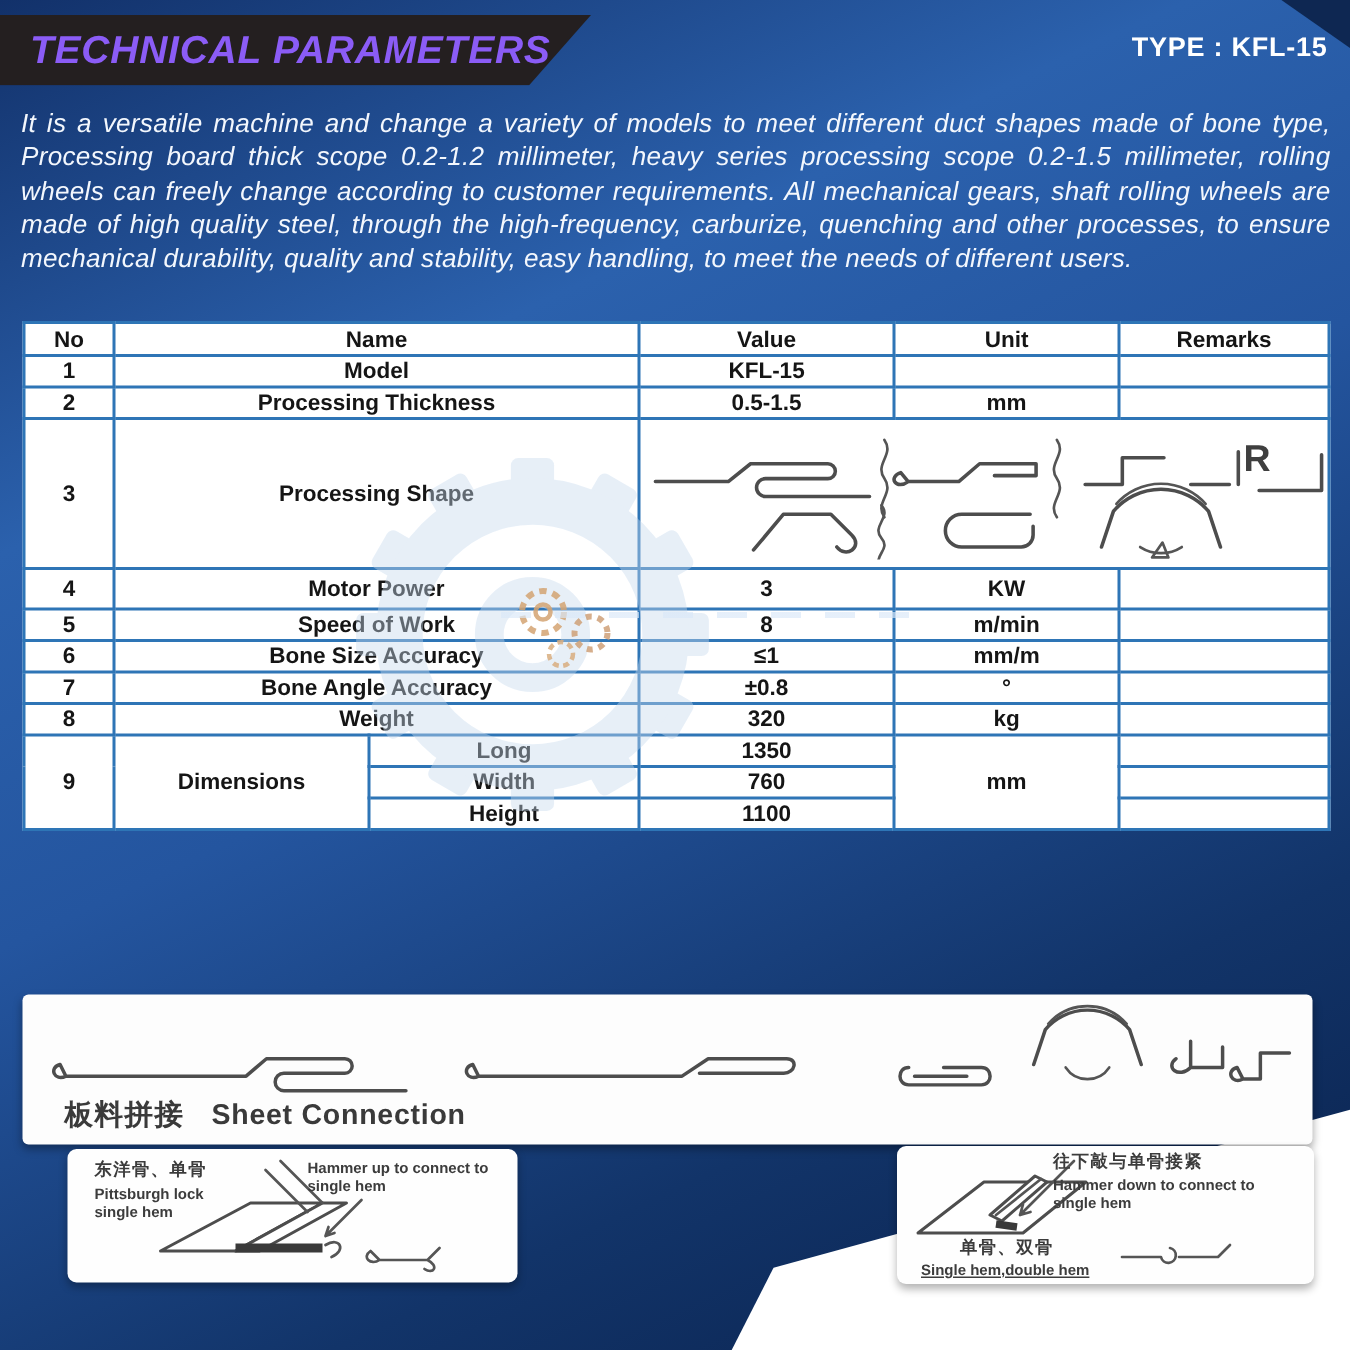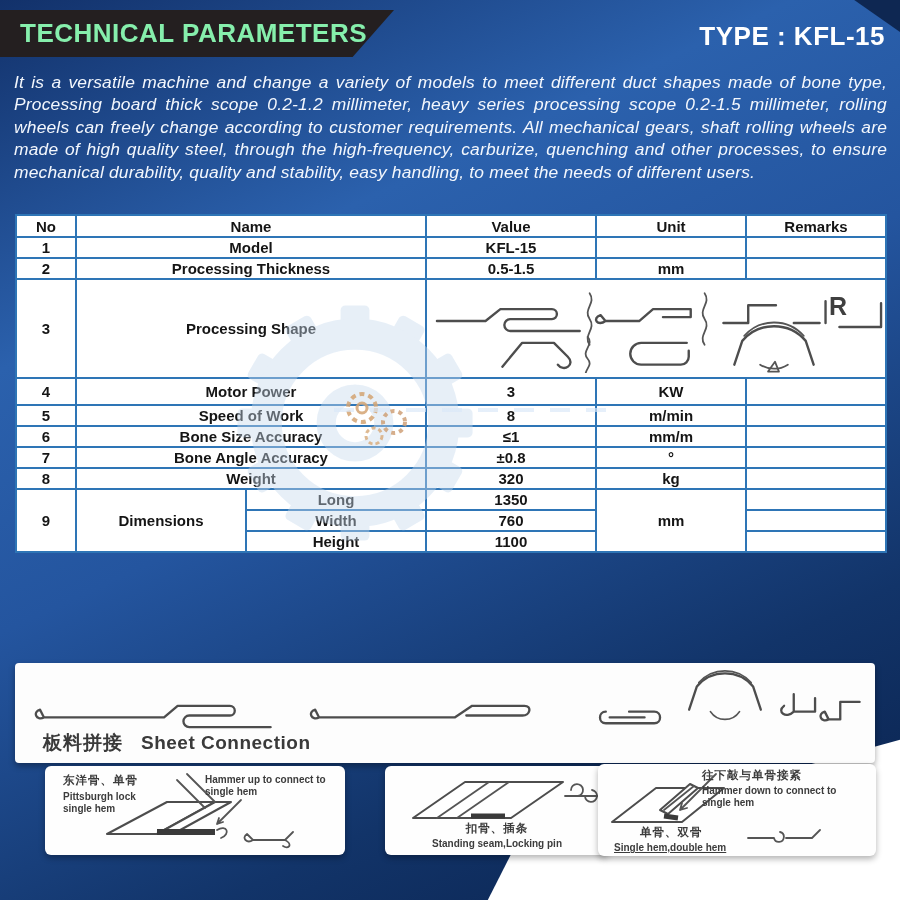--- a/index.html
+++ b/index.html
@@ -9,26 +9,26 @@
     background:linear-gradient(155deg,#12316a 0%,#2b61ad 28%,#24559f 48%,#123469 76%,#09204a 100%);
   }
   
   .corner-tri { position:absolute; top:0; right:0; width:52px; height:32px;
     background:#0b2148; clip-path:polygon(12% 0,100% 0,100% 100%); opacity:.9; }
   
   .banner {
     position:absolute; left:0; width:394px; height:47px; background:#241f20;
     clip-path:polygon(0 0,100% 0,89.5% 100%,0 100%);
     display:flex; align-items:center; padding-left:20px; box-sizing:border-box;
-    color:#86efac; font-size:26px; font-weight:800; letter-spacing:.5px; white-space:nowrap;
+    color:#8b5cf6; font-size:26px; font-weight:800; letter-spacing:.5px; white-space:nowrap;font-style:italic;
   }
   .banner-top { top:10px; }
   .banner-mid { top:601px; }
   .type-label { position:absolute; top:21px; right:15px; color:#ffffff;
-    font-size:26px; font-weight:800; letter-spacing:.5px; }
+    font-size:18px; font-weight:800; letter-spacing:.5px; }
   
   .desc {
     position:absolute; top:71px; left:14px; width:873px;
     color:#f3f7fd; font-size:17.4px; line-height:22.4px; font-style:italic;
     text-align:justify; letter-spacing:.2px;
   }
   
   .tbl-wrap { position:absolute; top:214px; left:15px; z-index:2; }
   table.params { border-collapse:collapse; table-layout:fixed; width:870px; background:#ffffff; }
   table.params th, table.params td {
@@ -262,30 +262,20 @@
       <path d="M112 66 H170" stroke="#3a3a3a" stroke-width="6" fill="none"></path>
       <path class="ln-thin" d="M172 64 C182 58 186 68 176 72"></path>
       <path class="ln-thin" d="M196 34 L172 58 M172 58 l6 -2 m-6 2 l2 -6"></path>
       <path class="ln-thin" d="M208 74 C202 78 196 72 202 68 L208 74 H240 L248 66 M240 74 C248 78 244 84 238 80"></path>
     </svg>
     <span class="txt cnt" style="left:18px; top:8px;">东洋骨、单骨</span>
     <span class="txt ent" style="left:18px; top:25px; width:95px;">Pittsburgh lock single hem</span>
     <span class="txt ent" style="left:160px; top:8px; width:135px;">Hammer up to connect to single hem</span>
   </div>
 
-  <div class="fbox box2">
-    <svg class="diagram" width="224" height="89" viewBox="0 0 224 89">
-      <path class="plate" d="M28 52 L80 16 H178 L126 52 Z"></path>
-      <path class="ln-thin" d="M104 16 L52 52 M124 16 L72 52"></path>
-      <path d="M86 50 H120" stroke="#3a3a3a" stroke-width="5" fill="none"></path>
-      <path class="ln-thin" d="M186 24 A6 6 0 1 1 193 30 H200 A6 6 0 1 0 207 24 M180 30 H216"></path>
-    </svg>
-    <span class="txt cnt" style="left:0; right:0; top:56px; text-align:center;">扣骨、插条</span>
-    <span class="txt ent" style="left:0; right:0; top:72px; text-align:center;">Standing seam,Locking pin</span>
-  </div>
 
   <div class="fbox box3">
     <svg class="diagram" width="258" height="92" viewBox="0 0 258 92">
       <path class="plate" d="M14 58 L58 24 H126 L84 58 Z"></path>
       <path class="plate" d="M62 46 L92 20 L100 24 L70 50 Z"></path>
       <path class="ln-thin" d="M66 46 L96 22"></path>
       <path d="M66 52 l14 2" stroke="#3a3a3a" stroke-width="5" fill="none"></path>
       <path class="ln-thin" d="M118 10 L82 46 M82 46 l7 -2 m-7 2 l2 -7"></path>
       <path class="ln-thin" d="M150 74 H176 A5 5 0 1 0 182 68 M188 74 H214 L222 66"></path>
     </svg>

